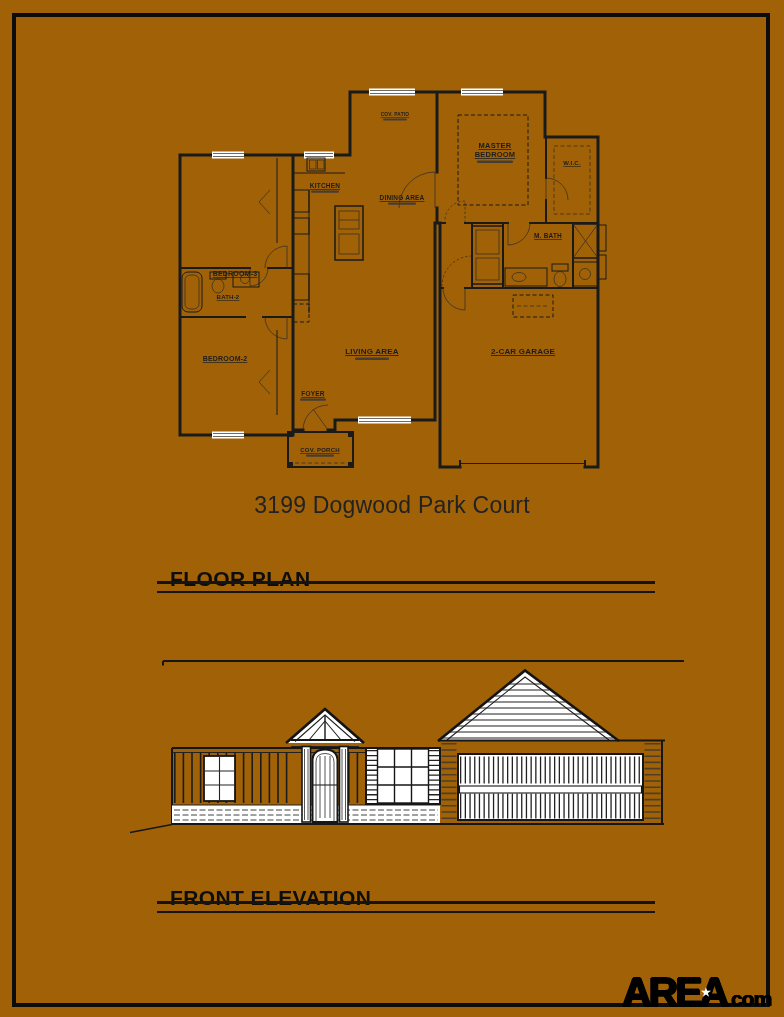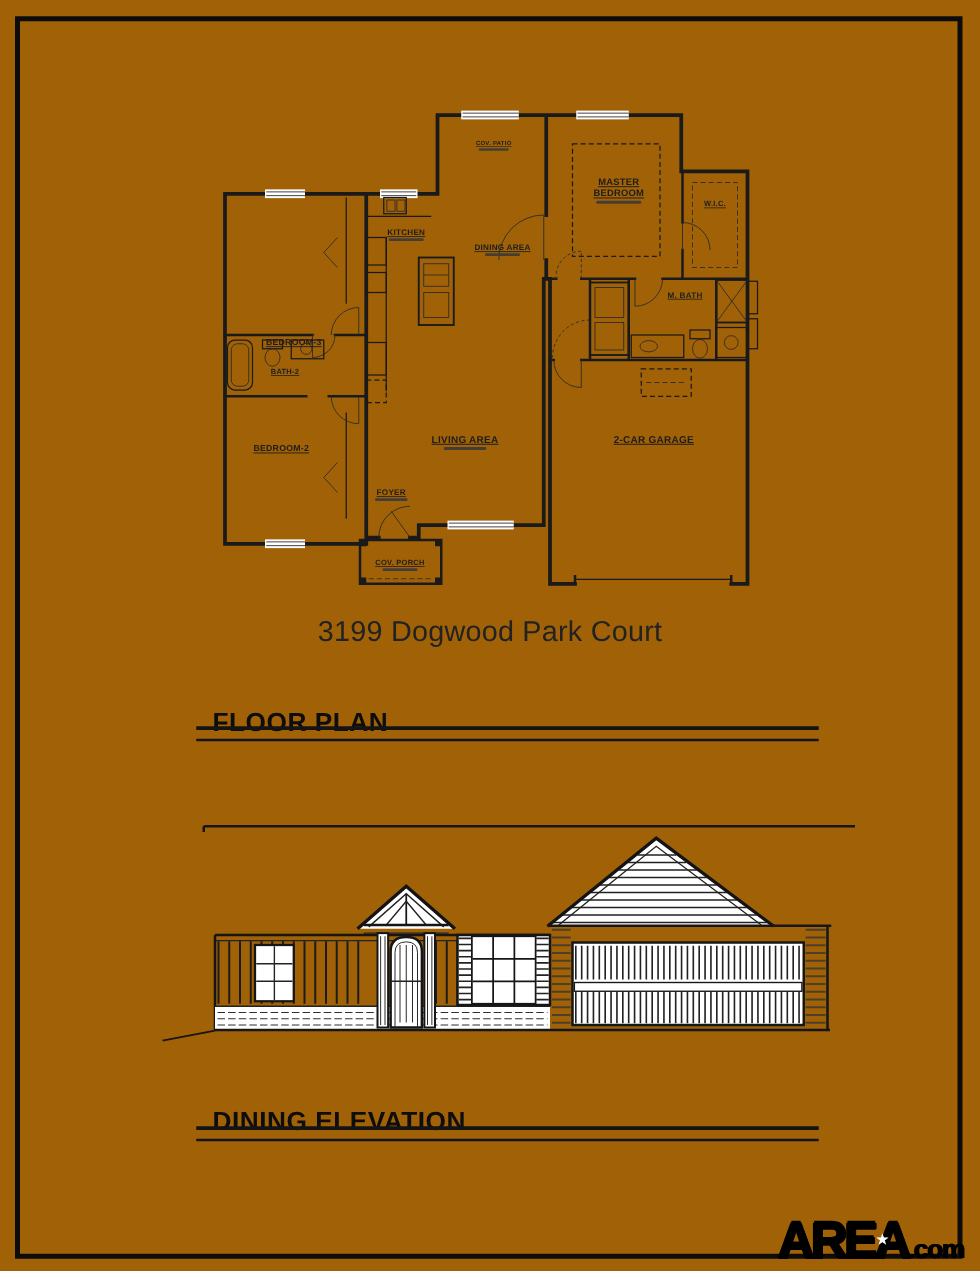--- a/index.html
+++ b/index.html
@@ -225,21 +225,21 @@
 
     <rect class="wfill" x="330" y="106" width="185" height="66" stroke="#161616" stroke-width="2"></rect>
     <path d="M332,122 H513" stroke="#222" stroke-width="27" stroke-dasharray="1.3 3.4" fill="none"></path>
     <rect class="wfill" x="331.5" y="138" width="182" height="7" stroke="#161616" stroke-width="1.1"></rect>
     <path d="M332,158 H513" stroke="#222" stroke-width="25" stroke-dasharray="1.3 3.4" fill="none"></path>
 
     <path class="e2" d="M44,176 H536"></path>
     <path class="e14" d="M2,184.5 L44,176.5"></path>
   </svg>
 
-  <div class="sec-head" style="top:869px">DINING ELEVATION</div>
+  <div class="sec-head" style="top:869px">FRONT ELEVATION</div>
   <div class="sec-rule" style="top:901px"></div>
 
   <div class="gtar">
     <span class="gtar-brand">AREA</span>
     <span class="gtar-star gtar-brand gtar-star" style="position:absolute;left:79px;top:15px;font-size:11px;color:#fff;text-shadow:none;letter-spacing:0;font-weight:bold;">★</span>
     <span class="gtar-tld">.com</span>
   </div>
 </div>
 
 </body></html>

